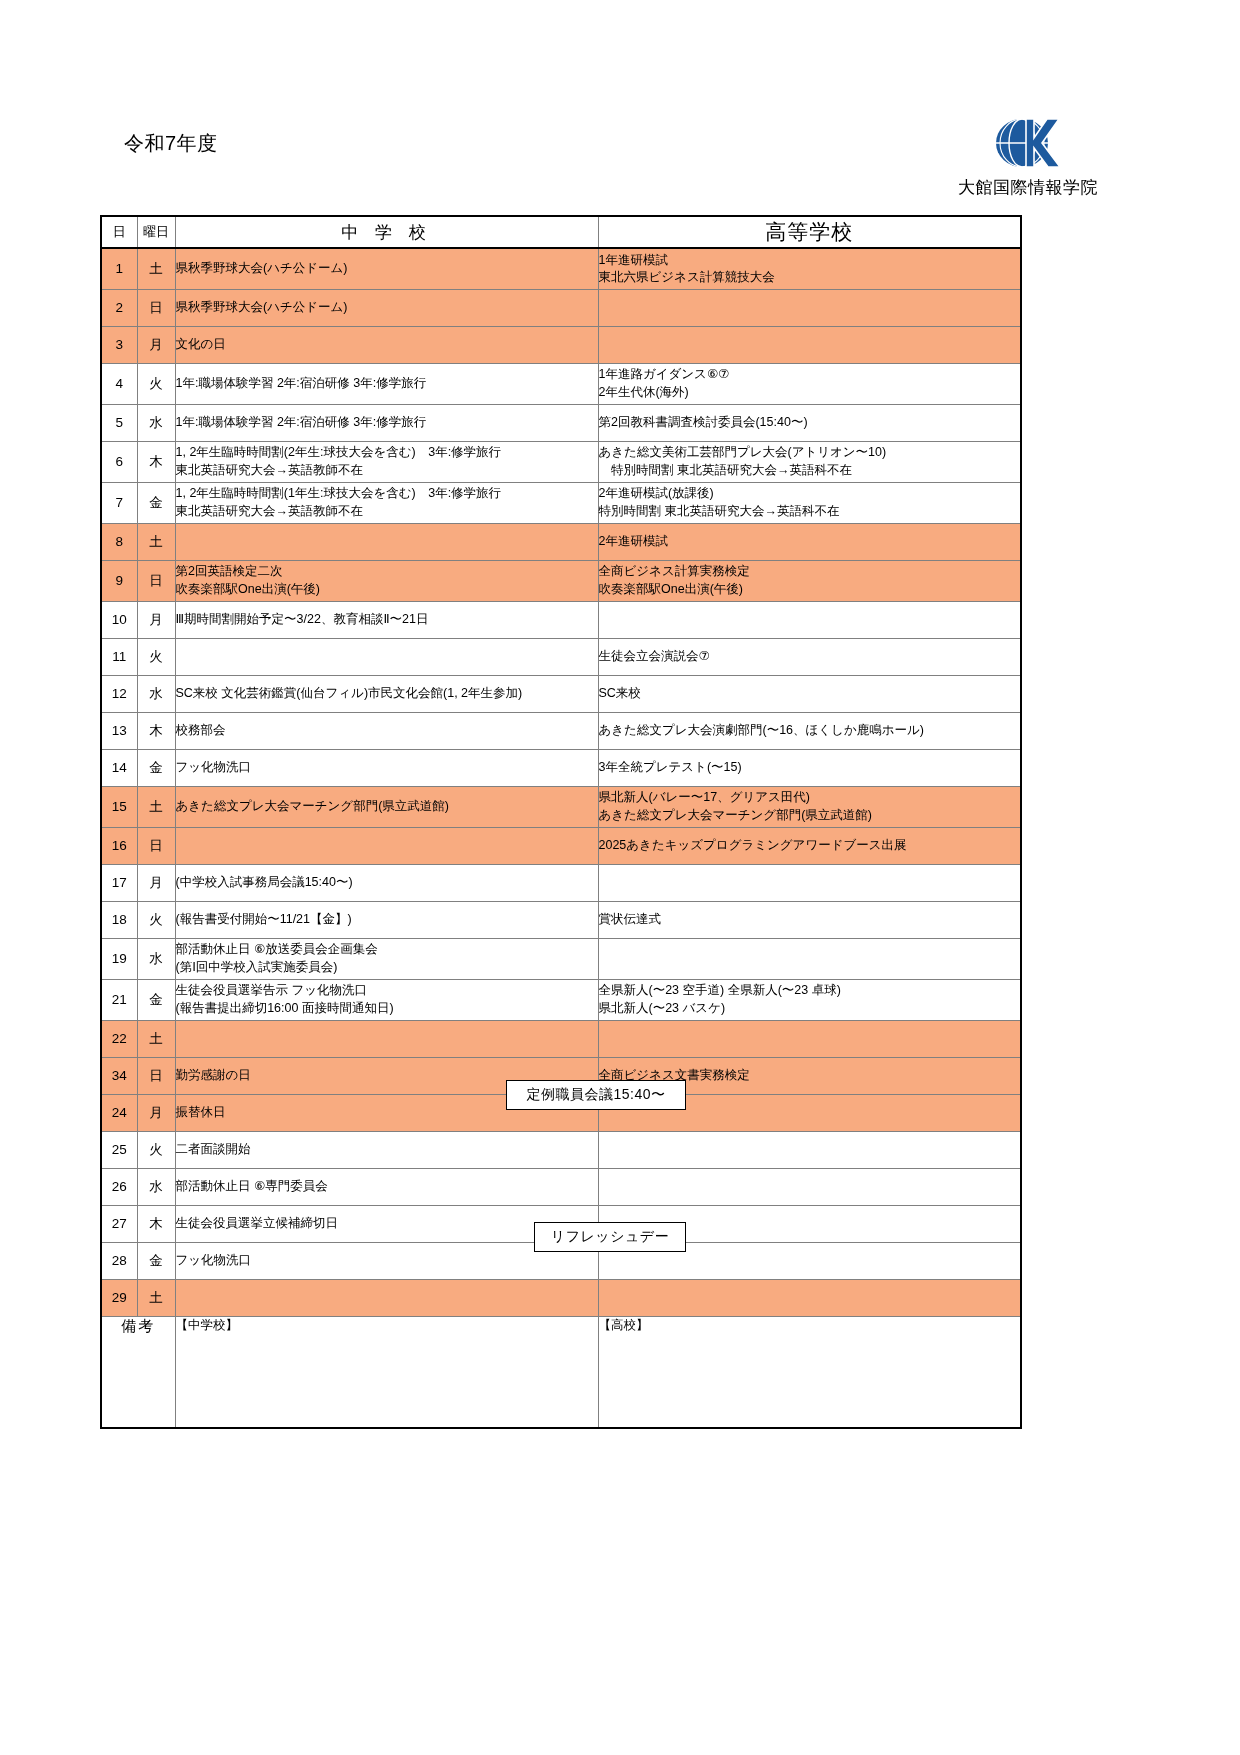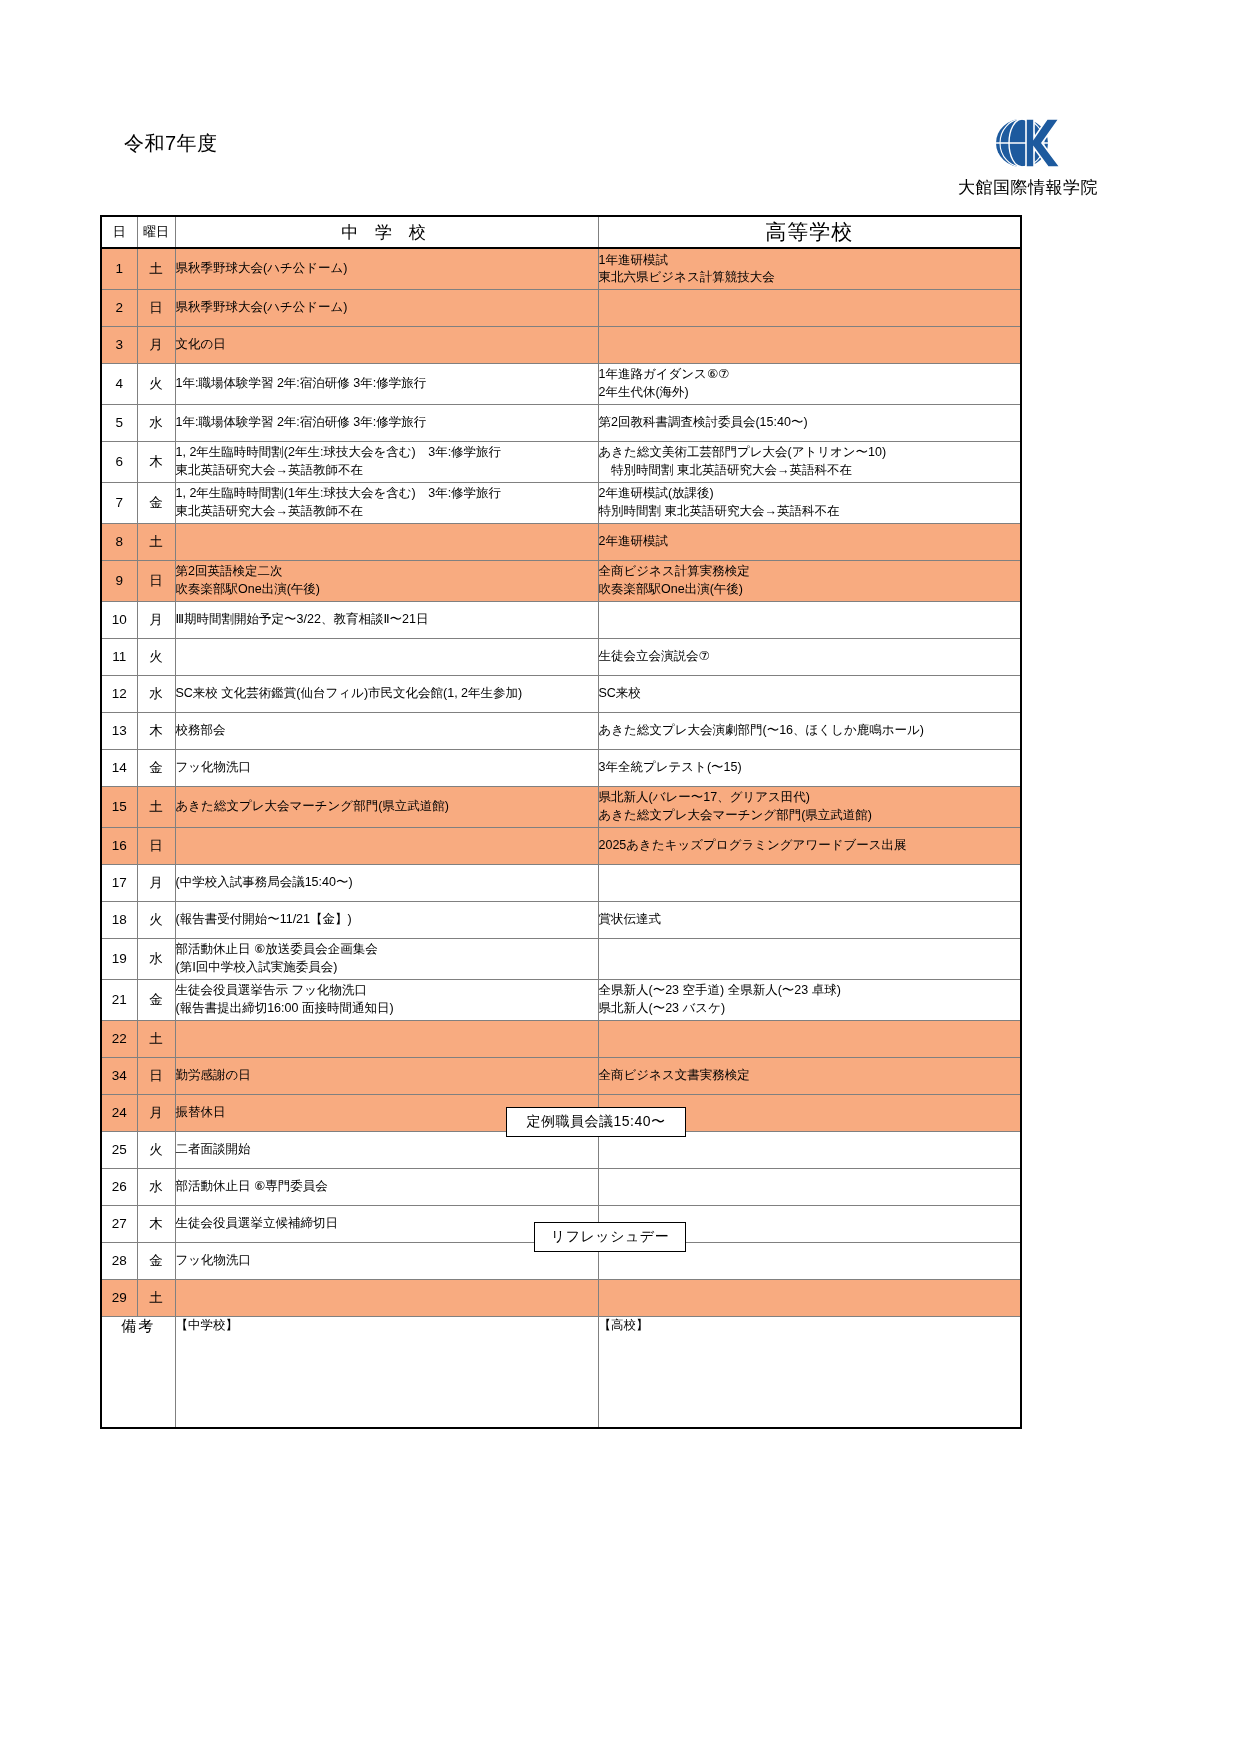--- a/index.html
+++ b/index.html
@@ -139,21 +139,21 @@
     font-size: 14px;
     text-align: center;
     white-space: nowrap;
     z-index: 5;
     display: flex;
     align-items: center;
     justify-content: center;
     letter-spacing: 0.5px;
   }
   #callout-staff-meeting {
-    left: 506px; top: 1107px;
+    left: 506px; top: 1080px;
     width: 180px; height: 30px;
   }
   #callout-refresh-day {
     left: 534px; top: 1222px;
     width: 152px; height: 30px;
   }
 </style>
 </head>
 <body>
 

